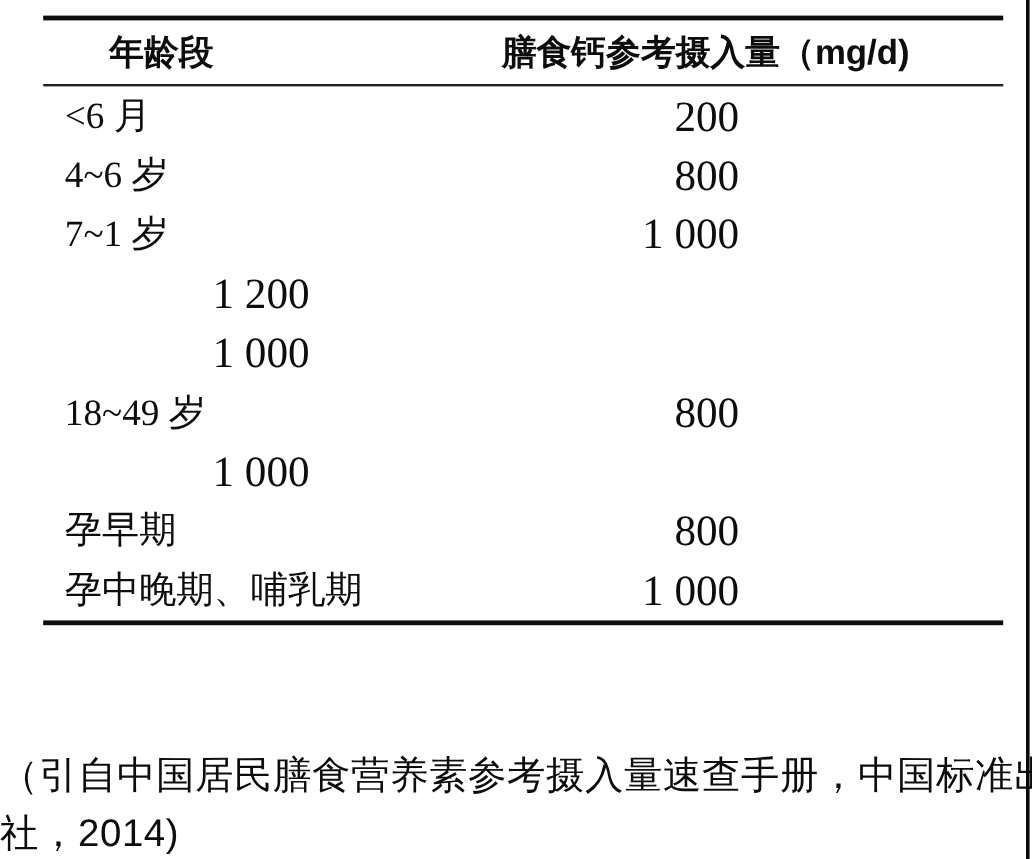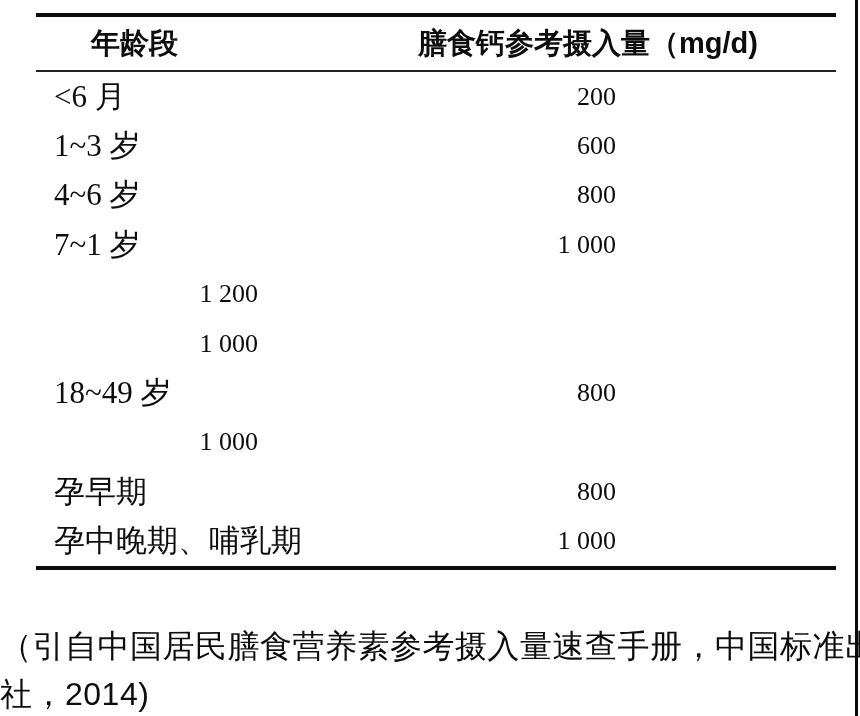--- a/index.html
+++ b/index.html
@@ -57,21 +57,21 @@
   }
   .cell-age {
     flex: 0 0 340px;
     padding-left: 18px;
     text-align: left;
     overflow: visible;
   }
   .cell-value {
     flex: 0 0 222px;
     text-align: right;
-    font-size: 26px;
+    font-size: 36px;
   }
   .footnote {
     position: absolute;
     left: 0;
     top: 622px;
     width: 860px;
     font-family: "Liberation Sans", "DejaVu Sans", sans-serif;
     font-size: 32px;
     line-height: 48px;
     color: #0d0d0d;
@@ -90,24 +90,20 @@
 
     <div class="thead">
       <span>年龄段</span>
       <span>膳食钙参考摄入量（mg/d)</span>
     </div>
 
     <div class="tbody">
       <div class="trow">
         <span class="cell-age">&lt;6 月</span>
         <span class="cell-value">200</span>
-      </div>
-      <div class="trow">
-        <span class="cell-age">1~3 岁</span>
-        <span class="cell-value">600</span>
       </div>
       <div class="trow">
         <span class="cell-age">4~6 岁</span>
         <span class="cell-value">800</span>
       </div>
       <div class="trow">
         <span class="cell-age">7~1 岁</span>
         <span class="cell-value">1 000</span>
       </div>
       <div class="trow">

